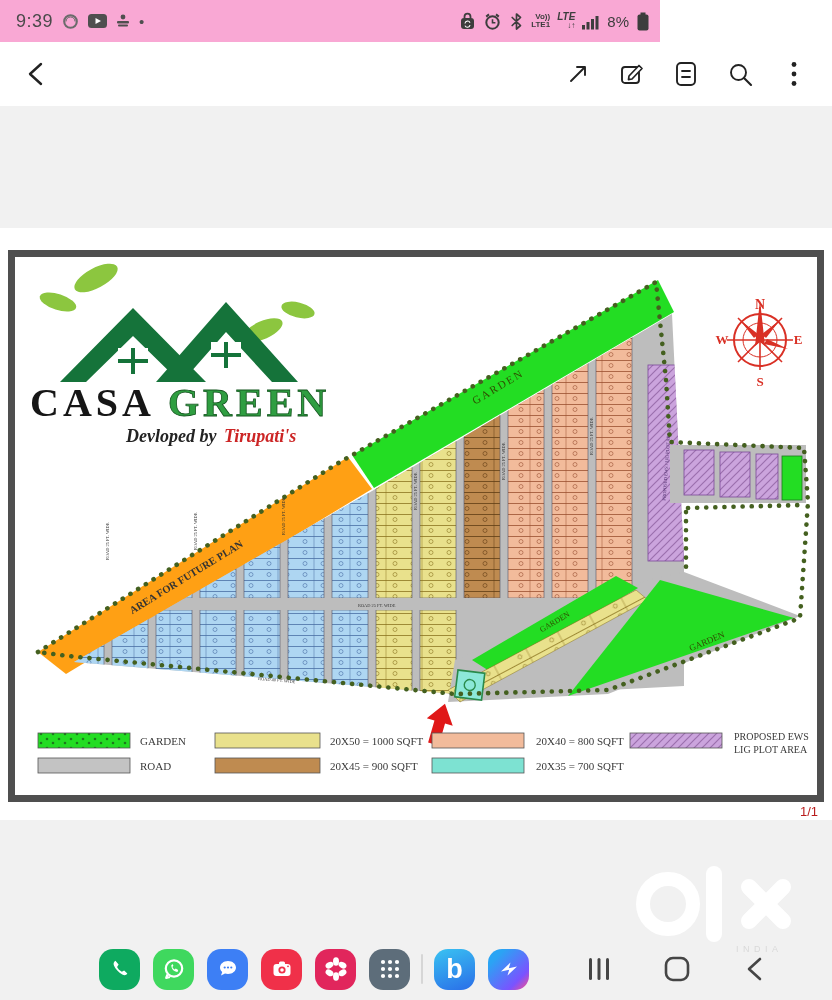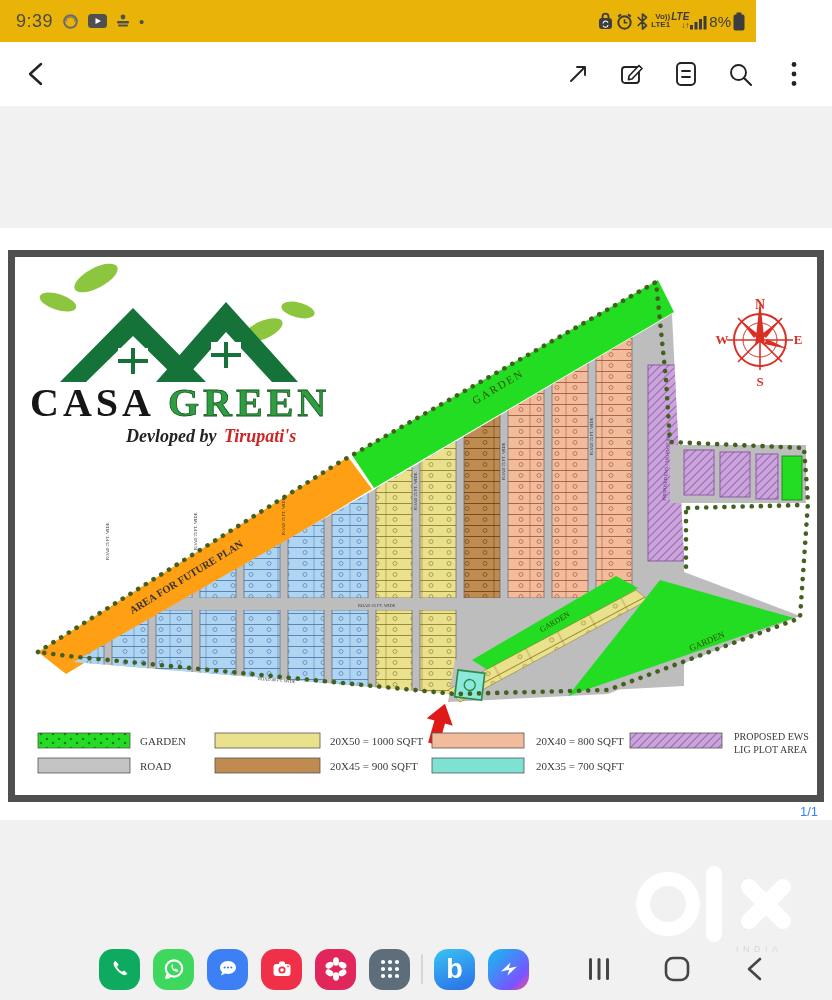--- a/index.html
+++ b/index.html
@@ -1,38 +1,38 @@
 <!DOCTYPE html>
 <html><head>
 <meta charset="utf-8">
 <style>
   html,body{margin:0;padding:0;background:#ffffff;}
   .phone{position:relative;width:832px;height:1000px;background:#ffffff;overflow:hidden;
          font-family:"Liberation Sans",sans-serif;}
   
-  .statusbar{position:absolute;left:0;top:0;width:756px;height:42px;background:#eab308;
+  .statusbar{position:absolute;left:0;top:0;width:660px;height:42px;background:#f9a8d4;
              display:flex;align-items:center;}
   .sb-left{display:flex;align-items:center;gap:9px;padding-left:16px;}
   .sb-time{font-size:18px;color:#4a4a4a;letter-spacing:.5px;}
-  .sb-right{margin-left:auto;display:flex;align-items:center;gap:1px;padding-right:10px;}
+  .sb-right{margin-left:auto;display:flex;align-items:center;gap:7px;padding-right:10px;}
   .sb-mini{display:flex;flex-direction:column;line-height:1;align-items:flex-end;}
   .sb-mini span{font-size:8px;color:#3d3d3d;font-weight:bold;}
   .sb-pct{font-size:15px;color:#3d3d3d;}
   
   .appbar{position:absolute;left:0;top:42px;width:832px;height:64px;background:#fff;
           display:flex;align-items:center;}
   .ab-title{font-size:23px;color:#1b1b1b;font-weight:500;letter-spacing:.3px;margin-left:18px;}
   .ab-icons{margin-left:auto;display:flex;align-items:center;gap:26px;padding-right:24px;}
   .iconbtn{width:28px;height:28px;display:flex;align-items:center;justify-content:center;}
   .backbtn{width:30px;height:30px;margin-left:22px;display:flex;align-items:center;justify-content:center;}
   
   .gap-top{position:absolute;left:0;top:106px;width:832px;height:122px;background:#f1f1f1;}
   .gap-bottom{position:absolute;left:0;top:820px;width:832px;height:180px;background:#f1f1f1;}
   .map-wrap{position:absolute;left:8px;top:250px;width:816px;height:552px;}
-  .page-ind{position:absolute;right:14px;top:804px;font-size:13px;color:#3b82f6;}
+  .page-ind{position:absolute;right:14px;top:804px;font-size:13px;color:#b91c1c;}
   
   .taskbar{position:absolute;left:0;top:938px;width:832px;height:62px;display:flex;align-items:center;}
   .app-ic{width:41px;height:41px;border-radius:14px;display:flex;align-items:center;justify-content:center;
           flex:0 0 auto;}
   .tb-div{width:2px;height:30px;background:#d6d6d6;border-radius:1px;margin:0 11px;}
   .navkeys{display:flex;align-items:center;gap:46px;margin-left:54px;}
   .navbtn{width:32px;height:32px;display:flex;align-items:center;justify-content:center;}
   .watermark{position:absolute;left:628px;top:852px;width:196px;height:108px;}
 </style>
 </head>

